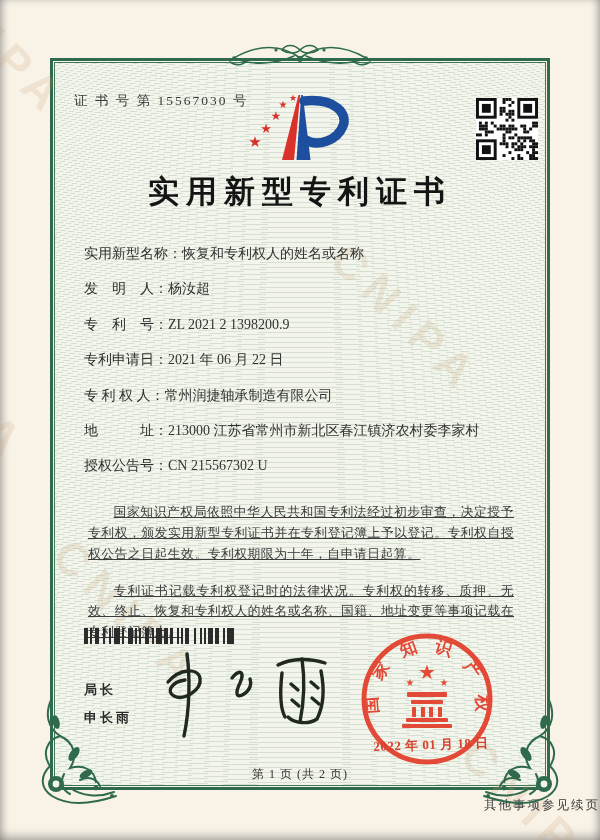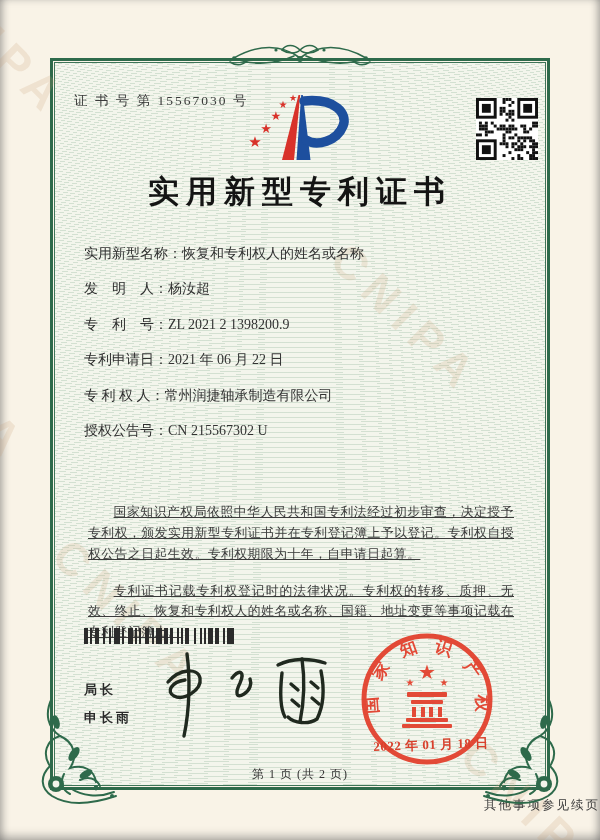--- a/index.html
+++ b/index.html
@@ -286,20 +286,23 @@
     </div>
     <div class="field-row">
       <span class="f-label">专　利　号：</span><span class="f-value">ZL 2021 2 1398200.9</span>
     </div>
     <div class="field-row">
       <span class="f-label">专利申请日：</span><span class="f-value">2021 年 06 月 22 日</span>
     </div>
     <div class="field-row">
       <span class="f-label">专 利 权 人：</span><span class="f-value">常州润捷轴承制造有限公司</span>
     </div>
+    <div class="field-row">
+      <span class="f-label">地　　　址：</span><span class="f-value">213000 江苏省常州市新北区春江镇济农村委李家村</span>
+    </div>
     <div class="field-row grant-row">
       <span><span class="f-label">授权公告号：</span><span class="f-value">CN 215567302 U</span></span>
     </div>
   </div>
 
   <div class="content paras">
     <p>国家知识产权局依照中华人民共和国专利法经过初步审查，决定授予专利权，颁发实用新型专利证书并在专利登记簿上予以登记。专利权自授权公告之日起生效。专利权期限为十年，自申请日起算。</p>
     <p>专利证书记载专利权登记时的法律状况。专利权的转移、质押、无效、终止、恢复和专利权人的姓名或名称、国籍、地址变更等事项记载在专利登记簿上。</p>
   </div>
 

